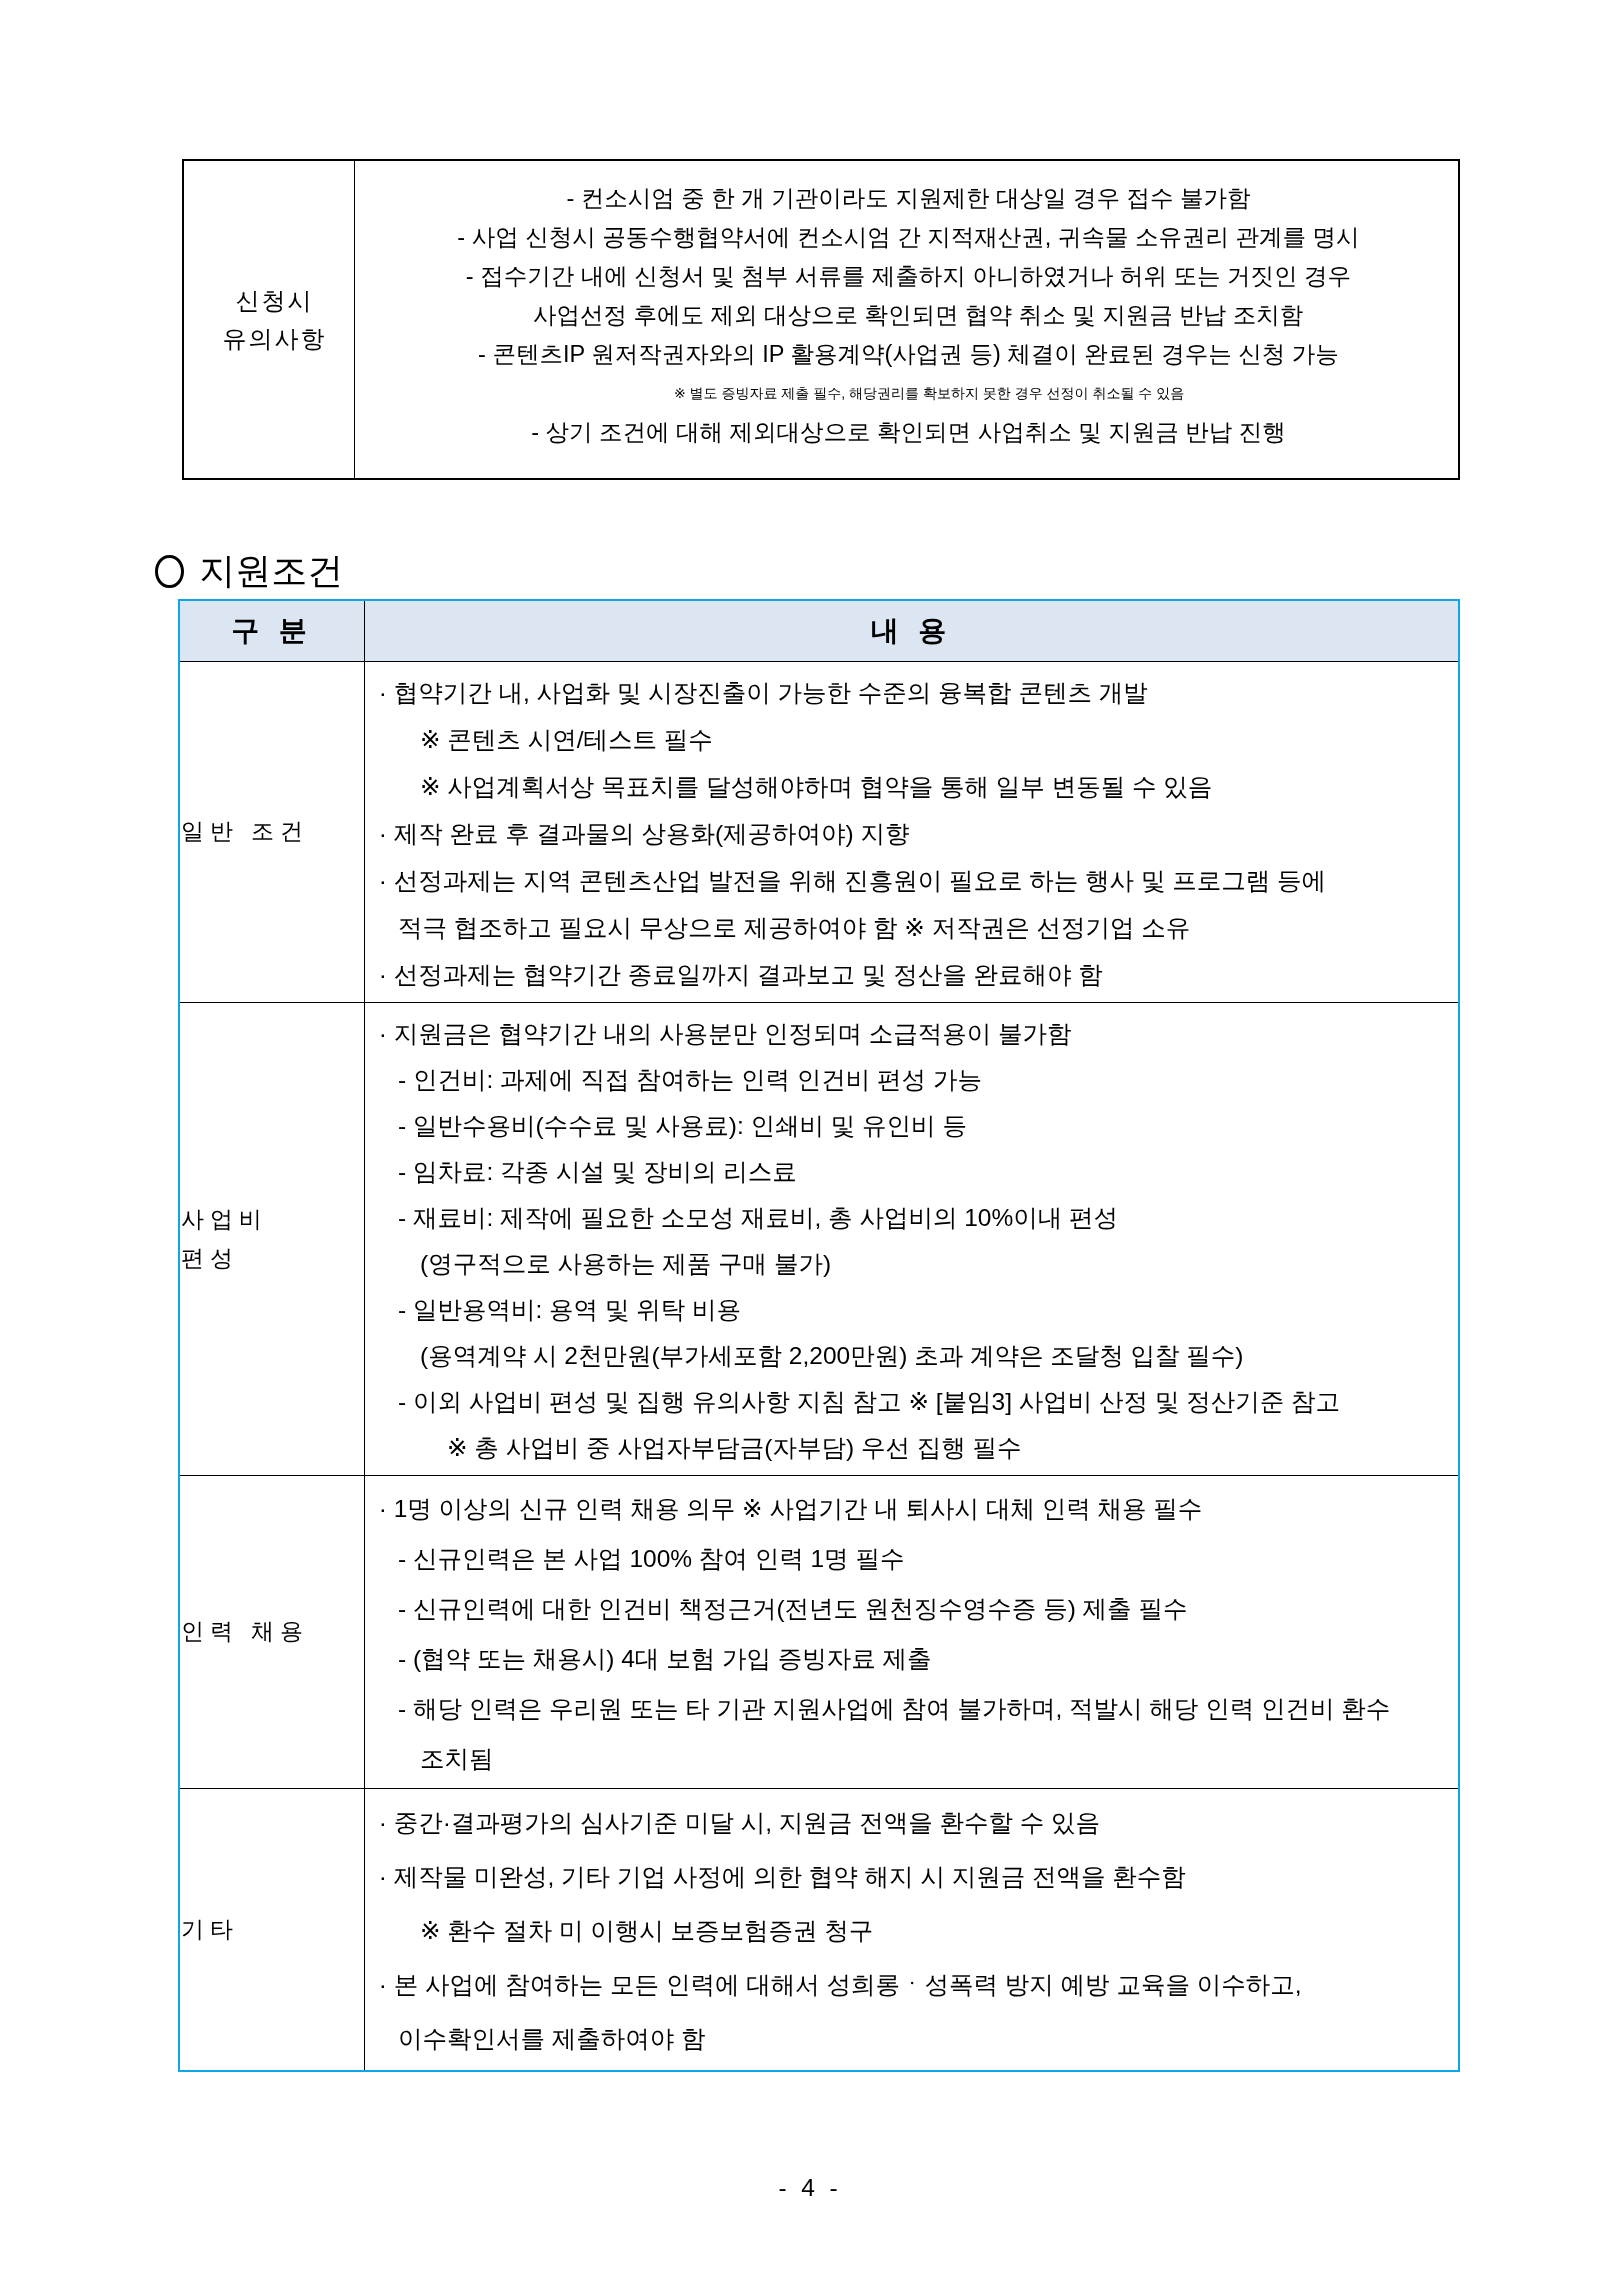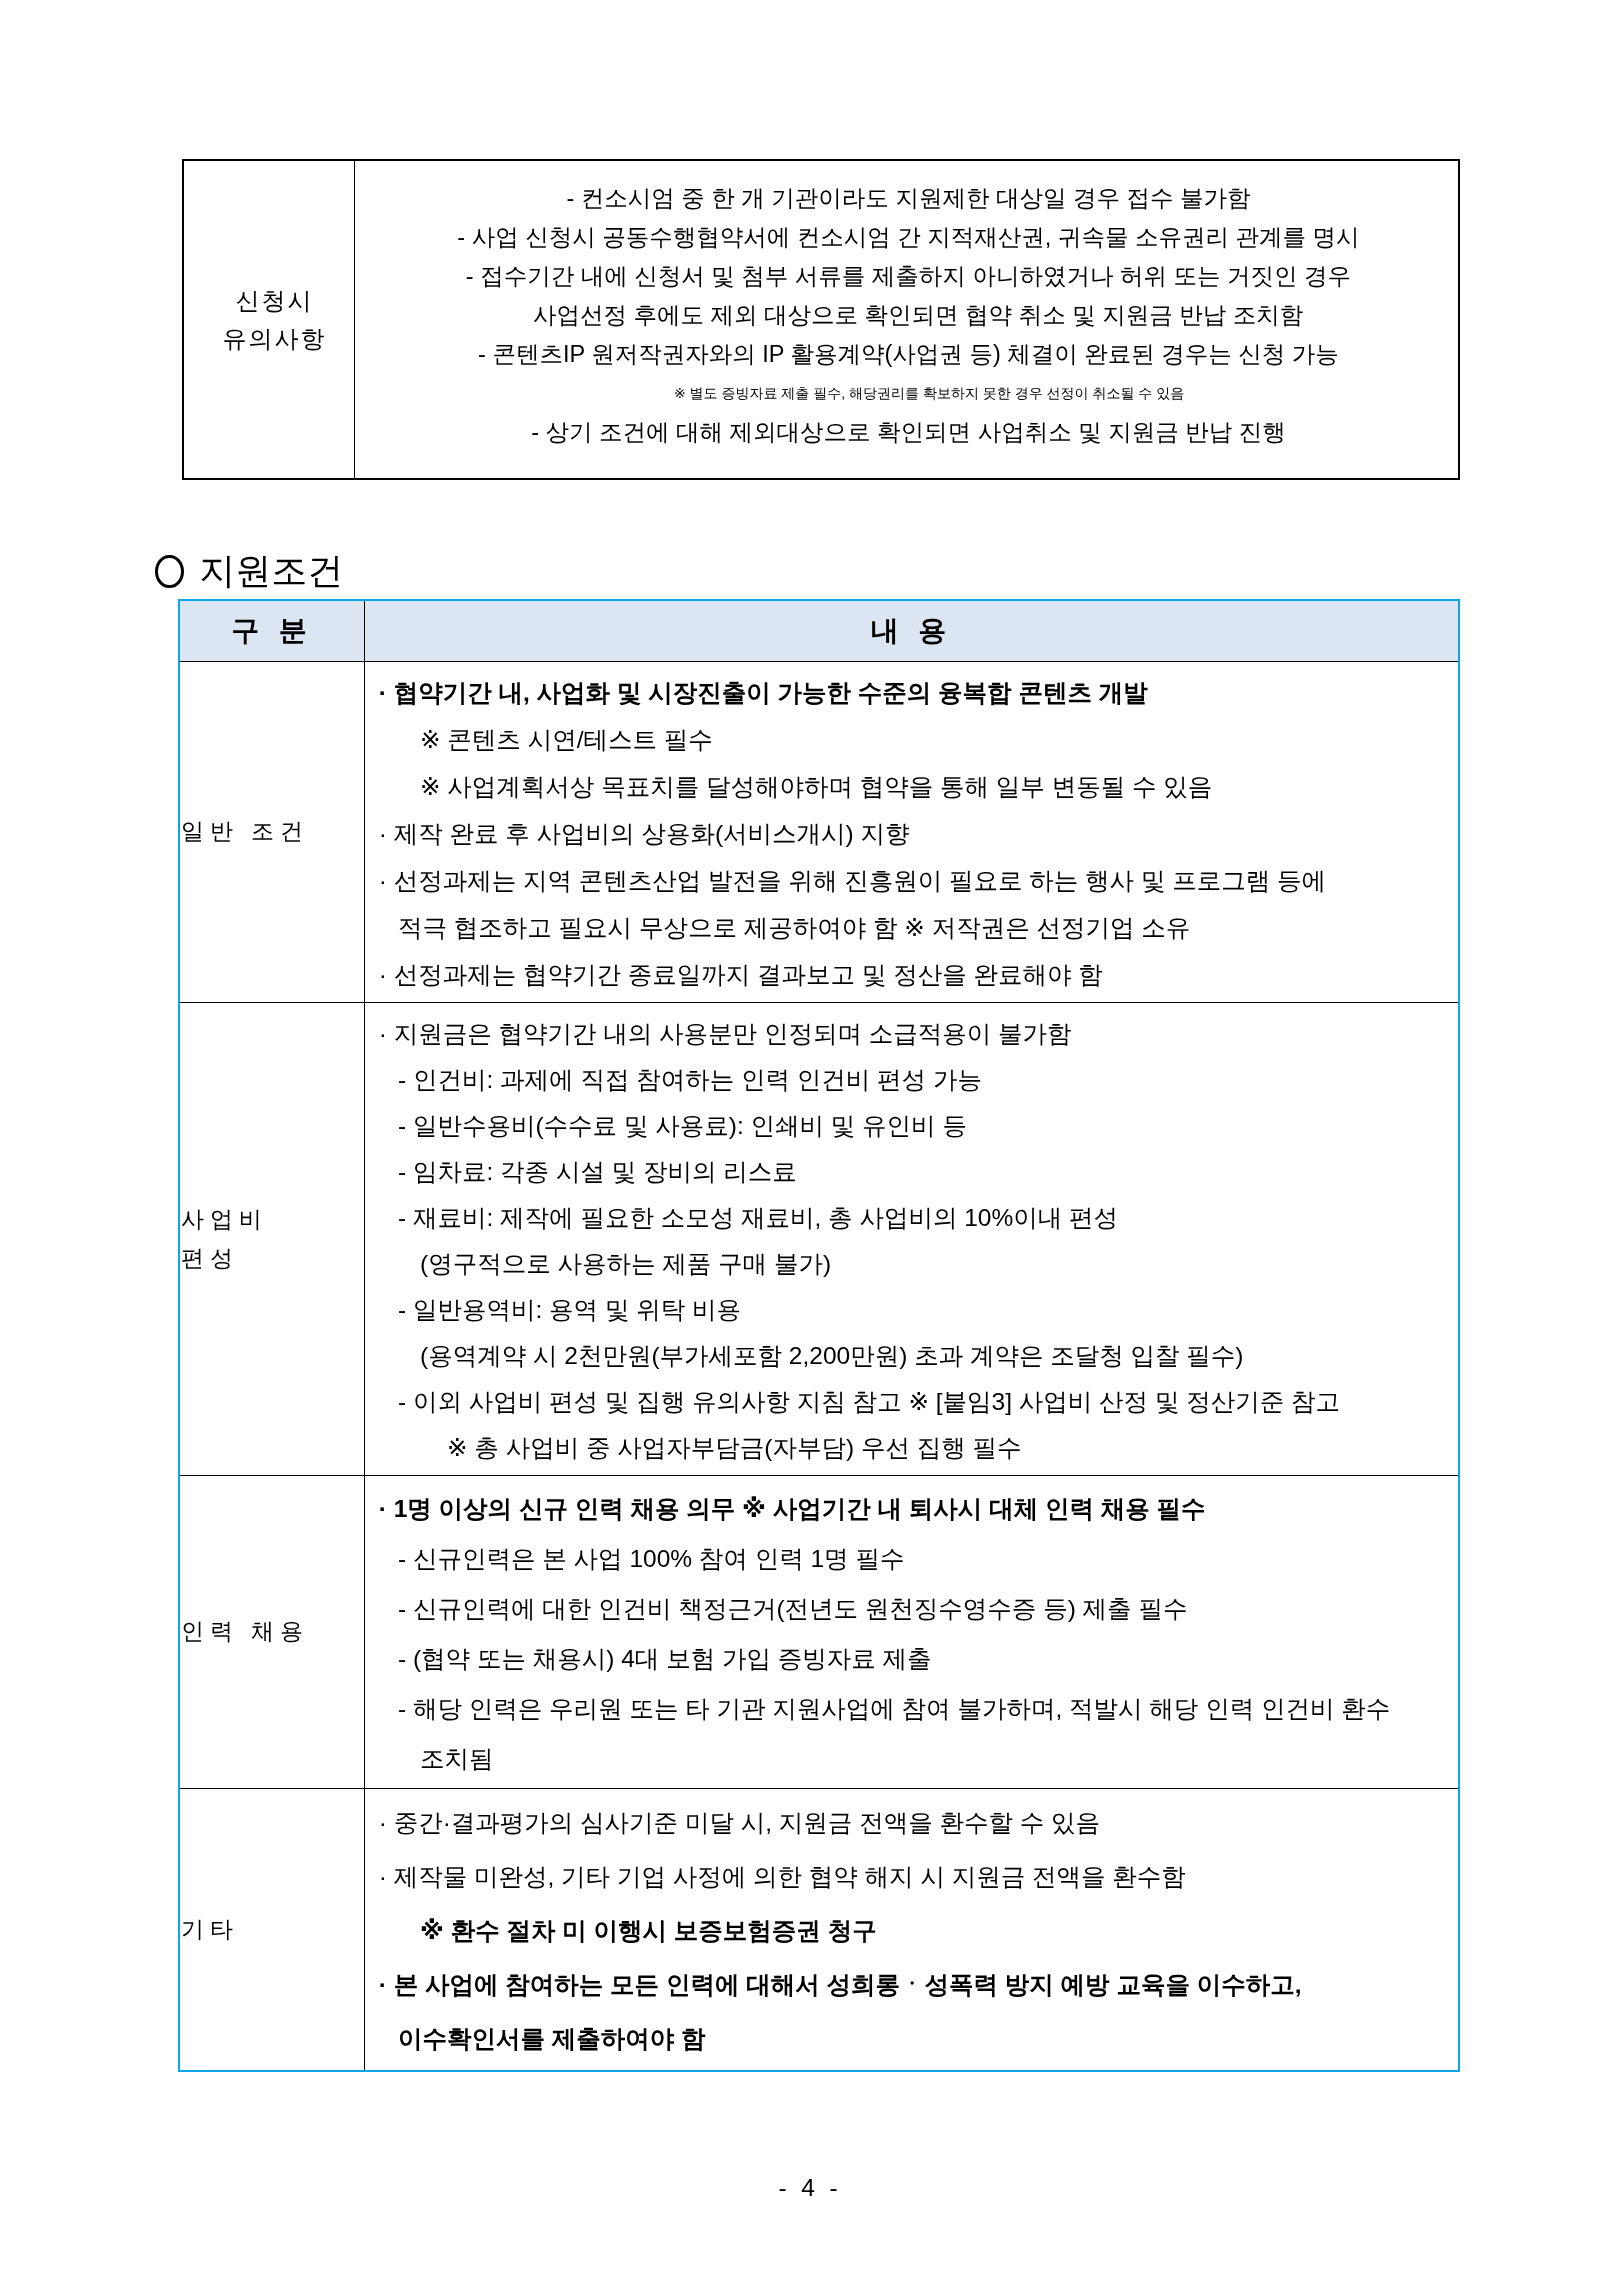--- a/index.html
+++ b/index.html
@@ -26,21 +26,21 @@
   .r0 .content-cell{line-height:47px;}
   .r1 .content-cell{line-height:46px;}
   .r2 .content-cell{line-height:50px;}
   .r3 .content-cell{line-height:54px;}
   
   .ln{white-space:nowrap;}
   .l0{padding-left:13.7px;}
   .l1{padding-left:33px;}
   .l2{padding-left:55px;}
   .l3{padding-left:82px;}
-  .bold{font-weight:700;}
+  .bold{font-weight:400;}
   .small{font-size:14px;}
   
   #page-number{position:absolute;left:0;right:0;top:2174px;text-align:center;font-size:24.5px;letter-spacing:3.9px;}
 </style>
 </head>
 <body>
 
 <div id="page">
 
   <table id="notice-table">
@@ -72,21 +72,21 @@
       <th style="width:182px;">구 분</th>
       <th>내 용</th>
     </tr>
 
     <tr class="r0" style="height:331px;">
       <td class="label-cell">일반 조건</td>
       <td class="content-cell">
         <div class="ln l0 bold">· 협약기간 내, 사업화 및 시장진출이 가능한 수준의 융복합 콘텐츠 개발</div>
         <div class="ln l2">※ 콘텐츠 시연/테스트 필수</div>
         <div class="ln l2">※ 사업계획서상 목표치를 달성해야하며 협약을 통해 일부 변동될 수 있음</div>
-        <div class="ln l0">· 제작 완료 후 사업비의 상용화(서비스개시) 지향</div>
+        <div class="ln l0">· 제작 완료 후 결과물의 상용화(제공하여야) 지향</div>
         <div class="ln l0">· 선정과제는 지역 콘텐츠산업 발전을 위해 진흥원이 필요로 하는 행사 및 프로그램 등에</div>
         <div class="ln l1">적극 협조하고 필요시 무상으로 제공하여야 함 ※ 저작권은 선정기업 소유</div>
         <div class="ln l0">· 선정과제는 협약기간 종료일까지 결과보고 및 정산을 완료해야 함</div>
       </td>
     </tr>
 
     <tr class="r1" style="height:462px;">
       <td class="label-cell">사업비
 편성</td>
       <td class="content-cell">

